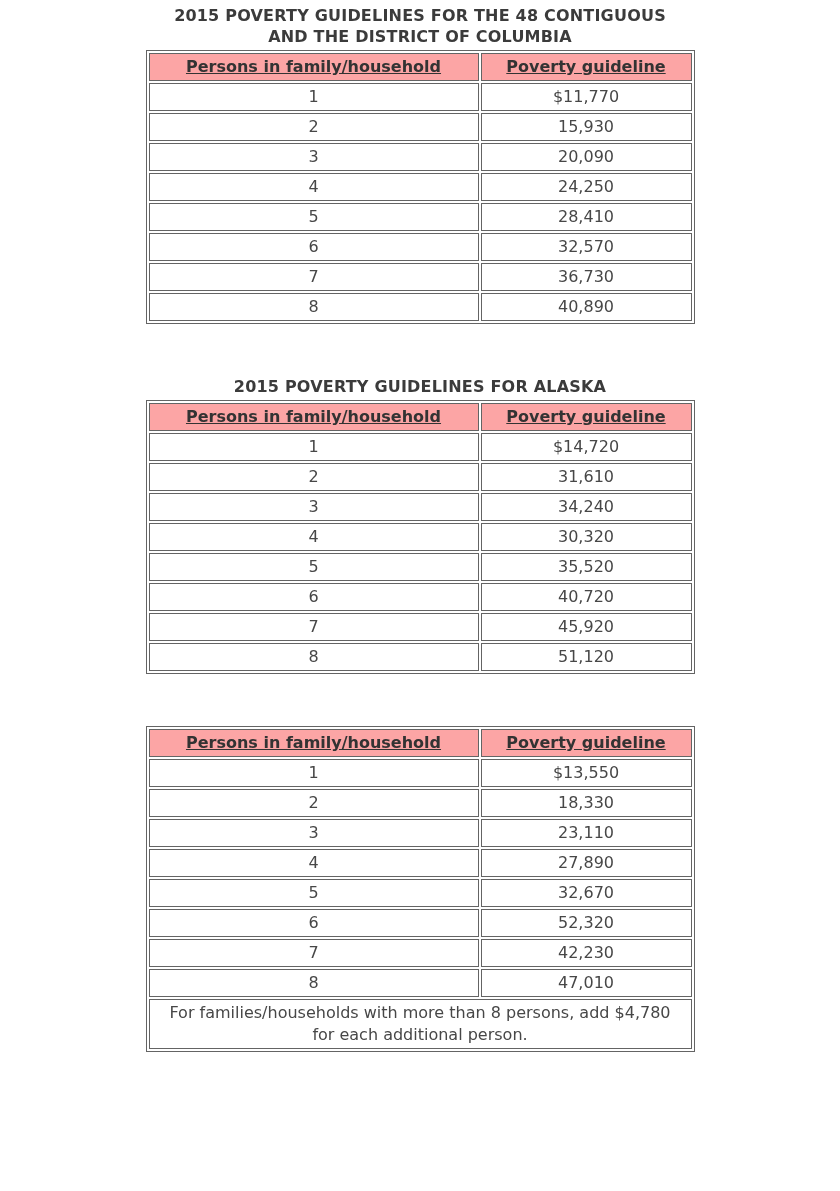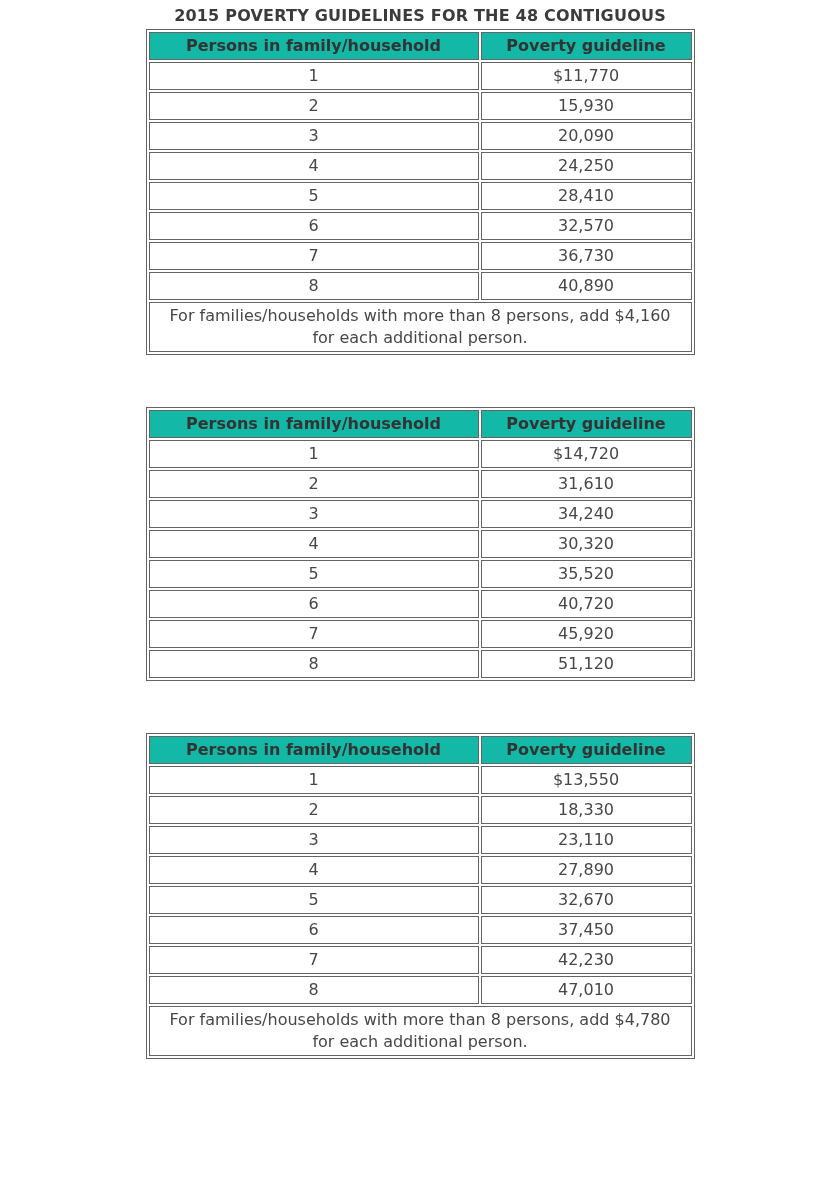--- a/index.html
+++ b/index.html
@@ -58,40 +58,42 @@
     font-size: 16px;
     line-height: 22px;
     padding: 2px 4px;
     text-align: center;
     vertical-align: middle;
     overflow: hidden;
   }
   table.guidelines th {
     font-weight: 700;
     color: #333333;
-    background: #14b8a6;
+    background: #fca5a5;
+    text-decoration: underline;
   }
   table.guidelines td {
     color: #474747;
   }
   td.footnote {
     padding: 2px 2px;
   }
   td.footnote .tline {
     white-space: nowrap;
   }
 </style>
 </head>
 <body>
 
 <div class="page">
 
   <div class="section">
     <h2 class="title">
       <span class="tline">2015 POVERTY GUIDELINES FOR THE 48 CONTIGUOUS</span>
+      <span class="tline">AND THE DISTRICT OF COLUMBIA</span>
     </h2>
     <table class="guidelines">
       <colgroup>
           <col class="c1">
           <col class="c2">
         </colgroup>
       <thead>
         <tr>
           <th>Persons in family/household</th>
           <th>Poverty guideline</th>
@@ -123,115 +125,112 @@
             <td>32,570</td>
           </tr>
         <tr>
             <td>7</td>
             <td>36,730</td>
           </tr>
         <tr>
             <td>8</td>
             <td>40,890</td>
           </tr>
-        <tr>
-          <td class="footnote" colspan="2">
-            <span class="tline">For families/households with more than 8 persons, add $4,160</span>
-            <span class="tline">for each additional person.</span>
-          </td>
-        </tr>
+      </tbody>
+    </table>
+  </div>
+
+  <div class="section">
+    <h2 class="title">
+      <span class="tline">2015 POVERTY GUIDELINES FOR ALASKA</span>
+    </h2>
+    <table class="guidelines">
+      <colgroup>
+          <col class="c1">
+          <col class="c2">
+        </colgroup>
+      <thead>
+        <tr>
+          <th>Persons in family/household</th>
+          <th>Poverty guideline</th>
+        </tr>
+      </thead>
+      <tbody>
+        <tr>
+            <td>1</td>
+            <td>$14,720</td>
+          </tr>
+        <tr>
+            <td>2</td>
+            <td>31,610</td>
+          </tr>
+        <tr>
+            <td>3</td>
+            <td>34,240</td>
+          </tr>
+        <tr>
+            <td>4</td>
+            <td>30,320</td>
+          </tr>
+        <tr>
+            <td>5</td>
+            <td>35,520</td>
+          </tr>
+        <tr>
+            <td>6</td>
+            <td>40,720</td>
+          </tr>
+        <tr>
+            <td>7</td>
+            <td>45,920</td>
+          </tr>
+        <tr>
+            <td>8</td>
+            <td>51,120</td>
+          </tr>
       </tbody>
     </table>
   </div>
 
   <div class="section">
     <table class="guidelines">
       <colgroup>
           <col class="c1">
           <col class="c2">
         </colgroup>
       <thead>
         <tr>
           <th>Persons in family/household</th>
           <th>Poverty guideline</th>
         </tr>
       </thead>
       <tbody>
         <tr>
             <td>1</td>
-            <td>$14,720</td>
-          </tr>
-        <tr>
-            <td>2</td>
-            <td>31,610</td>
-          </tr>
-        <tr>
-            <td>3</td>
-            <td>34,240</td>
-          </tr>
-        <tr>
-            <td>4</td>
-            <td>30,320</td>
-          </tr>
-        <tr>
-            <td>5</td>
-            <td>35,520</td>
-          </tr>
-        <tr>
-            <td>6</td>
-            <td>40,720</td>
-          </tr>
-        <tr>
-            <td>7</td>
-            <td>45,920</td>
-          </tr>
-        <tr>
-            <td>8</td>
-            <td>51,120</td>
-          </tr>
-      </tbody>
-    </table>
-  </div>
-
-  <div class="section">
-    <table class="guidelines">
-      <colgroup>
-          <col class="c1">
-          <col class="c2">
-        </colgroup>
-      <thead>
-        <tr>
-          <th>Persons in family/household</th>
-          <th>Poverty guideline</th>
-        </tr>
-      </thead>
-      <tbody>
-        <tr>
-            <td>1</td>
             <td>$13,550</td>
           </tr>
         <tr>
             <td>2</td>
             <td>18,330</td>
           </tr>
         <tr>
             <td>3</td>
             <td>23,110</td>
           </tr>
         <tr>
             <td>4</td>
             <td>27,890</td>
           </tr>
         <tr>
             <td>5</td>
             <td>32,670</td>
           </tr>
         <tr>
             <td>6</td>
-            <td>37,450</td>
+            <td>52,320</td>
           </tr>
         <tr>
             <td>7</td>
             <td>42,230</td>
           </tr>
         <tr>
             <td>8</td>
             <td>47,010</td>
           </tr>
         <tr>

